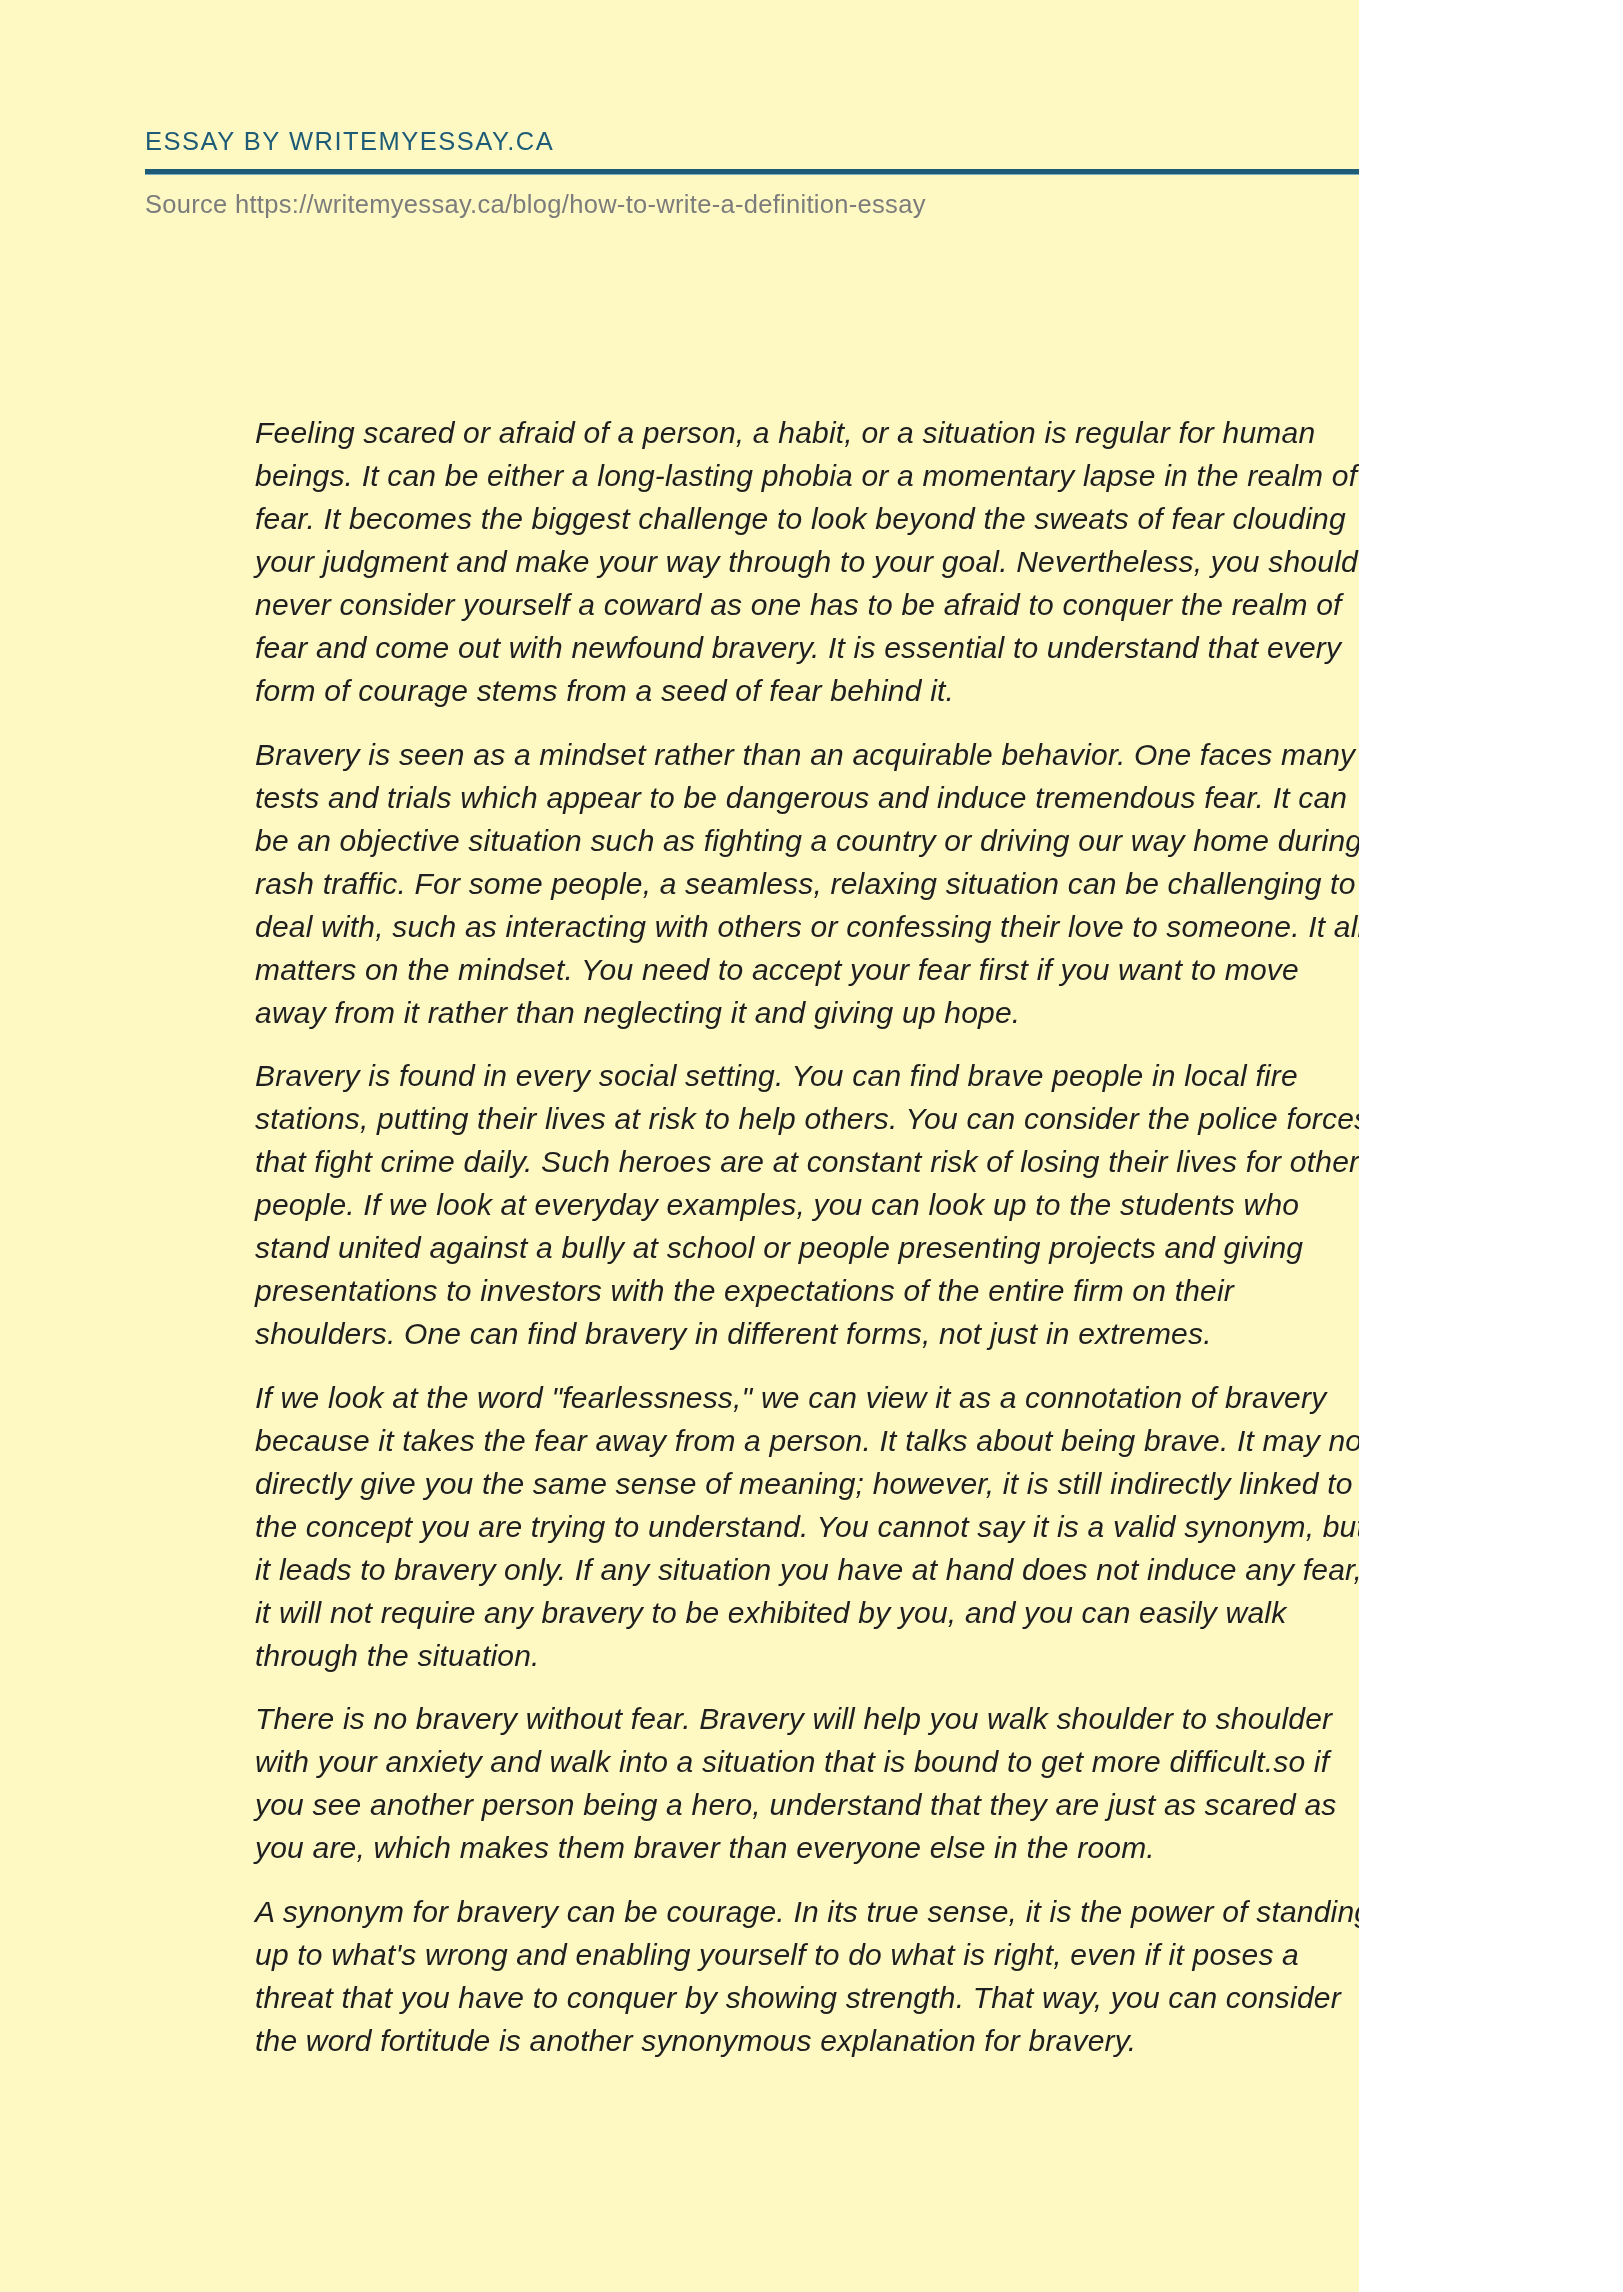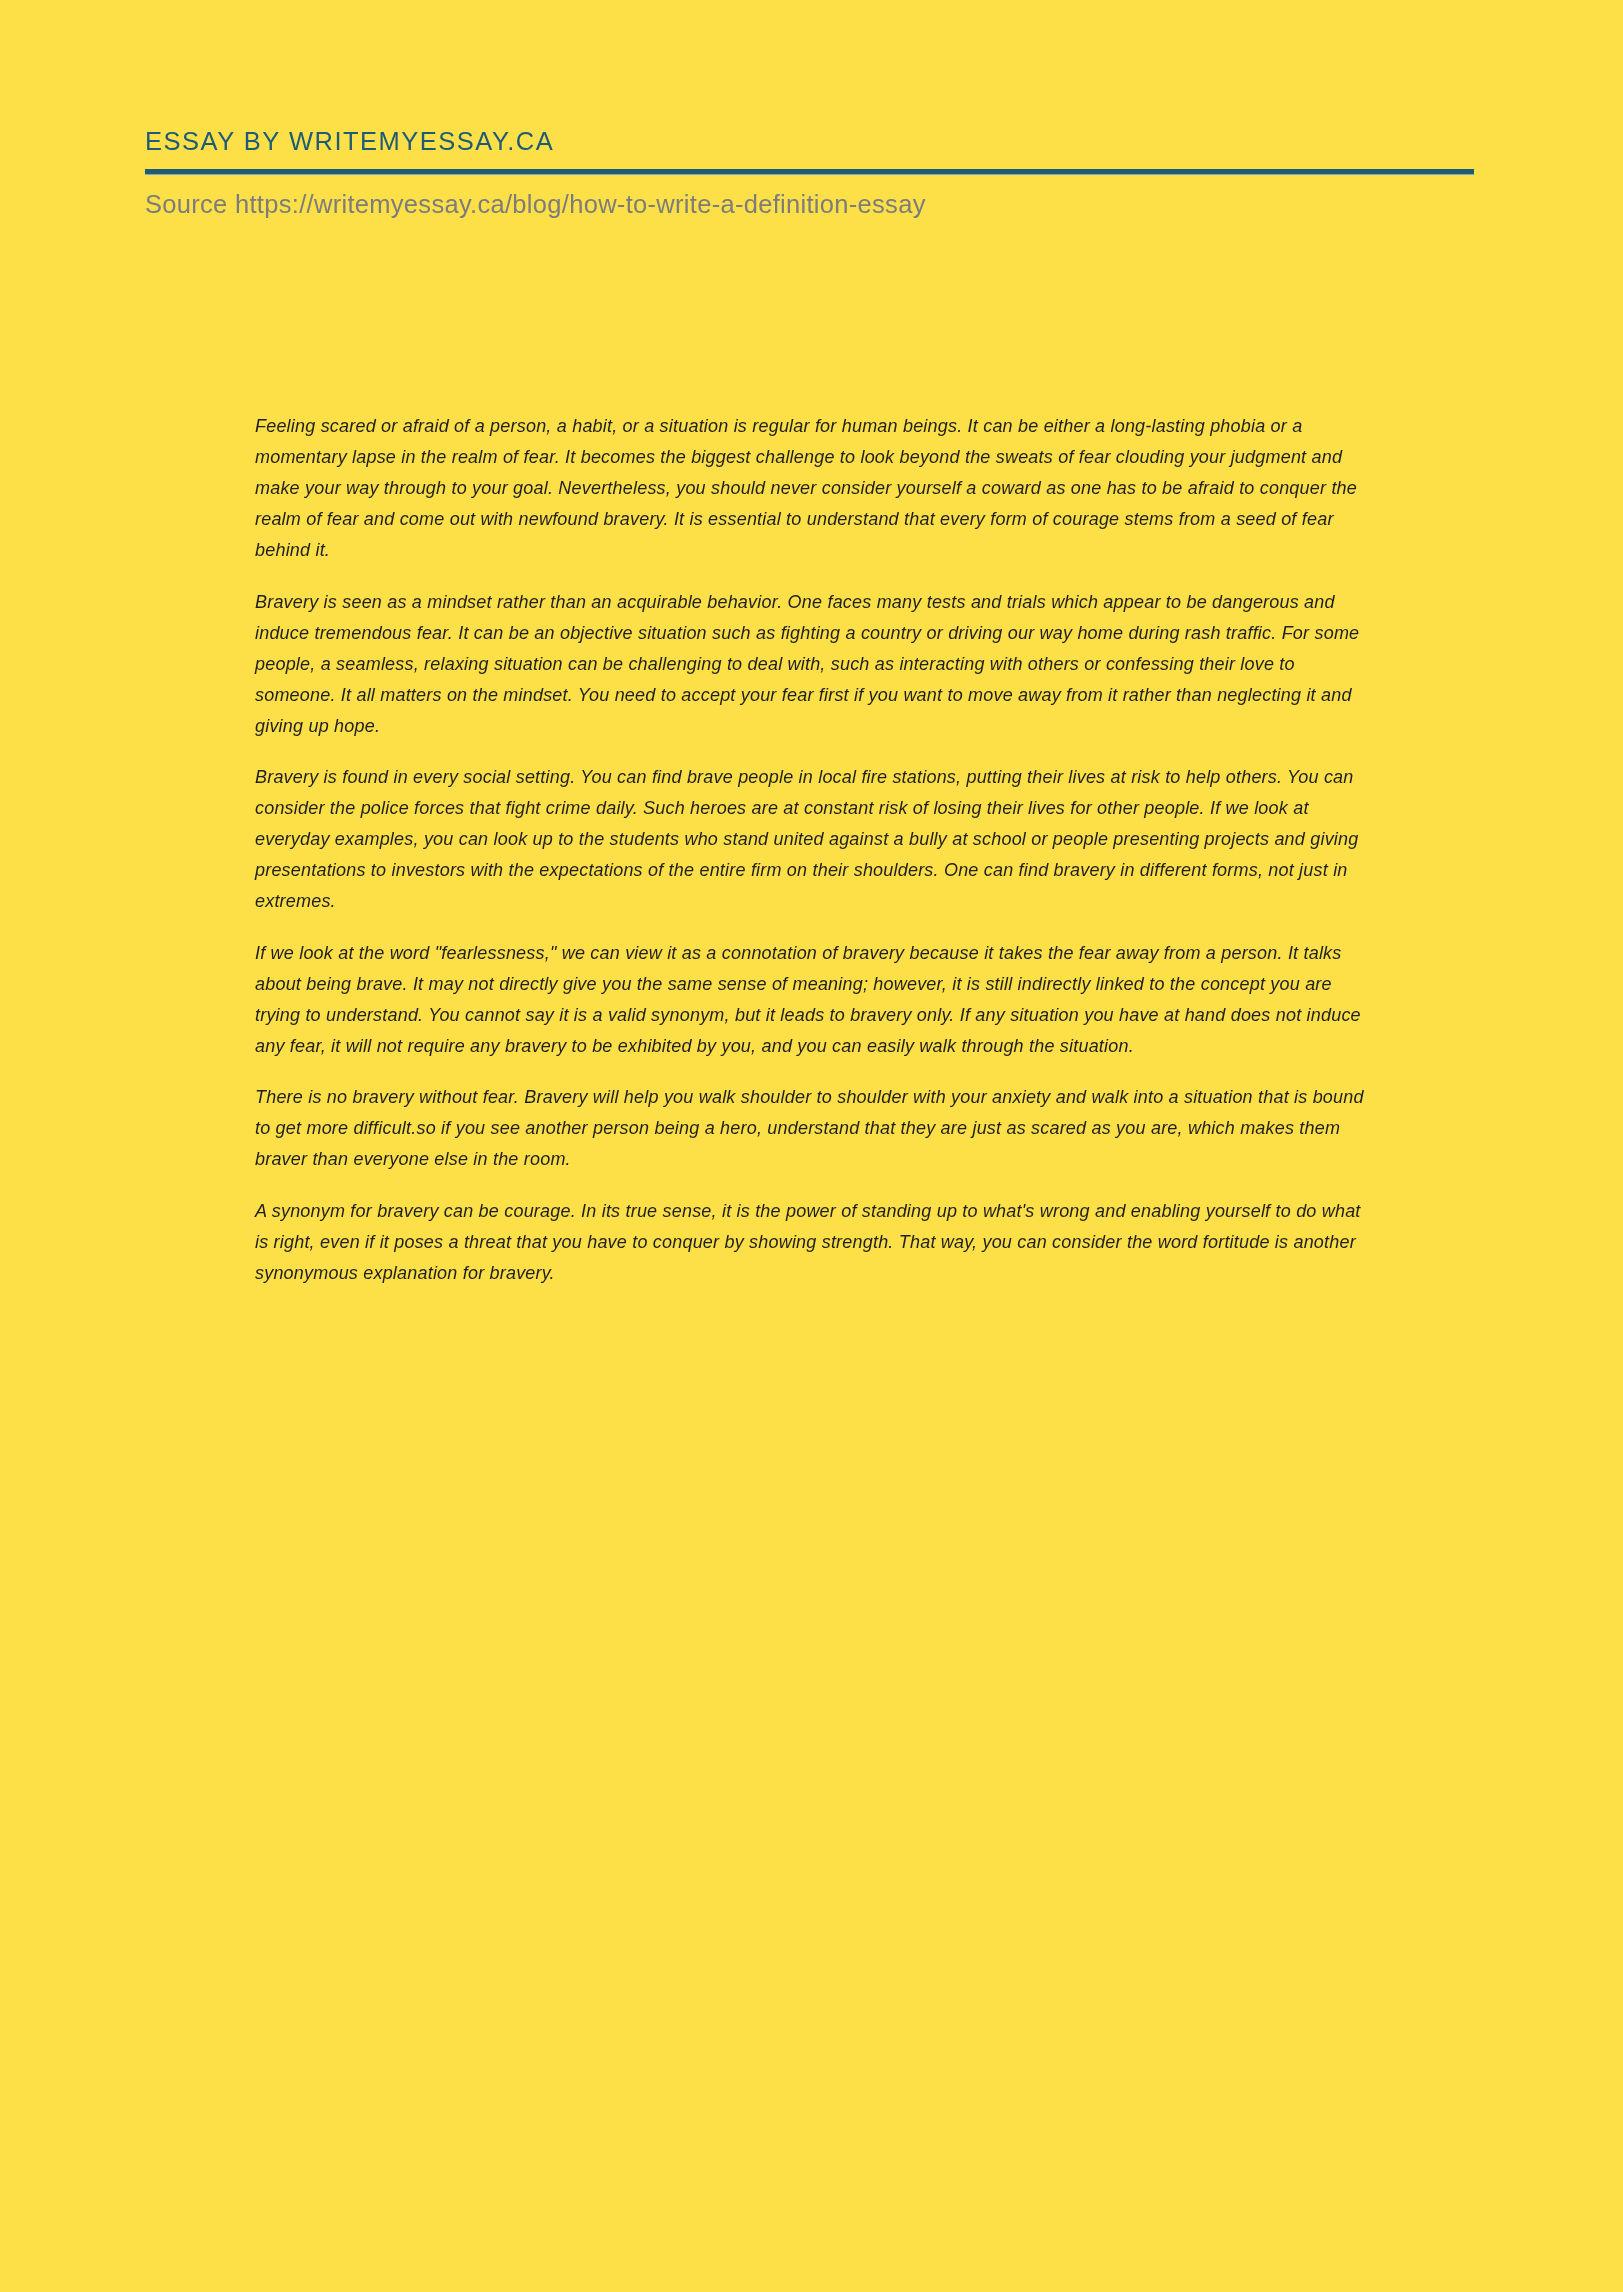--- a/index.html
+++ b/index.html
@@ -8,23 +8,23 @@
     background: #ffffff;
   }
   :root {
     --accent: #1e5b76;
     --accent-light: #7fabbe;
     --source-text: #7c7c7c;
     --body-text: #1f1f1f;
   }
   .page {
     position: relative;
-    width: 1623px;
+    width: 1359px;
     height: 2293px;
-    background: #fde047;
+    background: #fef9c3;
     font-family: "Liberation Sans", sans-serif;
     overflow: hidden;
   }
   .page-header {
     position: absolute;
     left: 145px;
     top: 127px;
     width: 1329px; 
   }
   .page-title {
@@ -50,22 +50,22 @@
   }
   .essay-content {
     position: absolute;
     left: 255px;
     top: 411px;
     width: 1117px;
   }
   .essay-content p {
     margin: 0 0 20.6px 0;
     font-style: italic;
-    font-size: 18px;
-    line-height: 31px;
+    font-size: 30px;
+    line-height: 43px;
     letter-spacing: 0.2px;
     color: var(--body-text);
   }
 </style>
 </head>
 <body>
 
 <div class="page">
 
   <header class="page-header">

